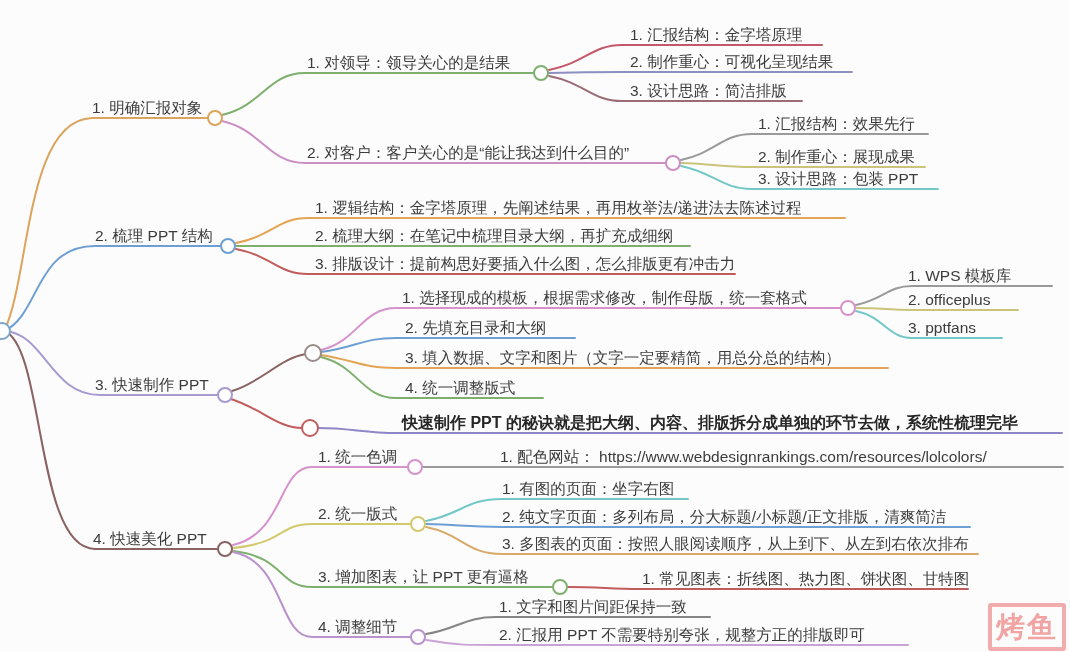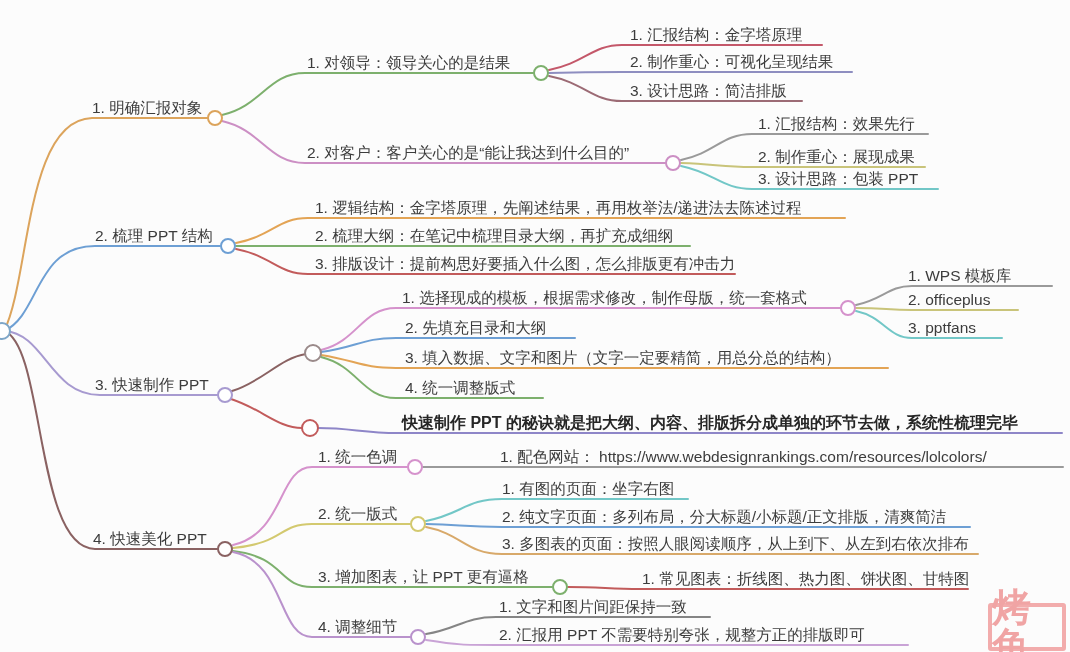--- a/index.html
+++ b/index.html
@@ -22,21 +22,21 @@
   .red{stroke:#c4586a}.slate{stroke:#8e8ec0}.mauve{stroke:#9c6b75}
   .gray{stroke:#9a9a9a}.olive{stroke:#c9c47a}.cyan{stroke:#72c7c7}
   .dorange{stroke:#e3a455}.red2{stroke:#c25b5b}.pink{stroke:#d592cc}
   .tan{stroke:#d8a96a}.dgray{stroke:#858585}.lav{stroke:#c9a3d6}
   .lav2{stroke:#b992cc}.yellow{stroke:#d3c96f}.slateb{stroke:#8e86c8}
   .hubgray{stroke:#9a8a8a}.rootc{stroke:#7ea6c8}
   .seal{
     position:absolute;left:988px;top:603px;width:70px;height:40px;
     border:4px solid #f2a8a8;border-radius:3px;
     display:flex;align-items:center;justify-content:center;
-    color:#f0a0a0;font-weight:bold;font-size:39px;line-height:1;
+    color:#f0a0a0;font-weight:bold;font-size:29px;line-height:1;
     font-family:"DejaVu Serif",serif;letter-spacing:2px;opacity:.95;
     user-select:none;
   }
 </style>
 </head>
 <body>
 
 <div class="stage">
 <svg width="1070" height="652" viewBox="0 0 1070 652">
 

